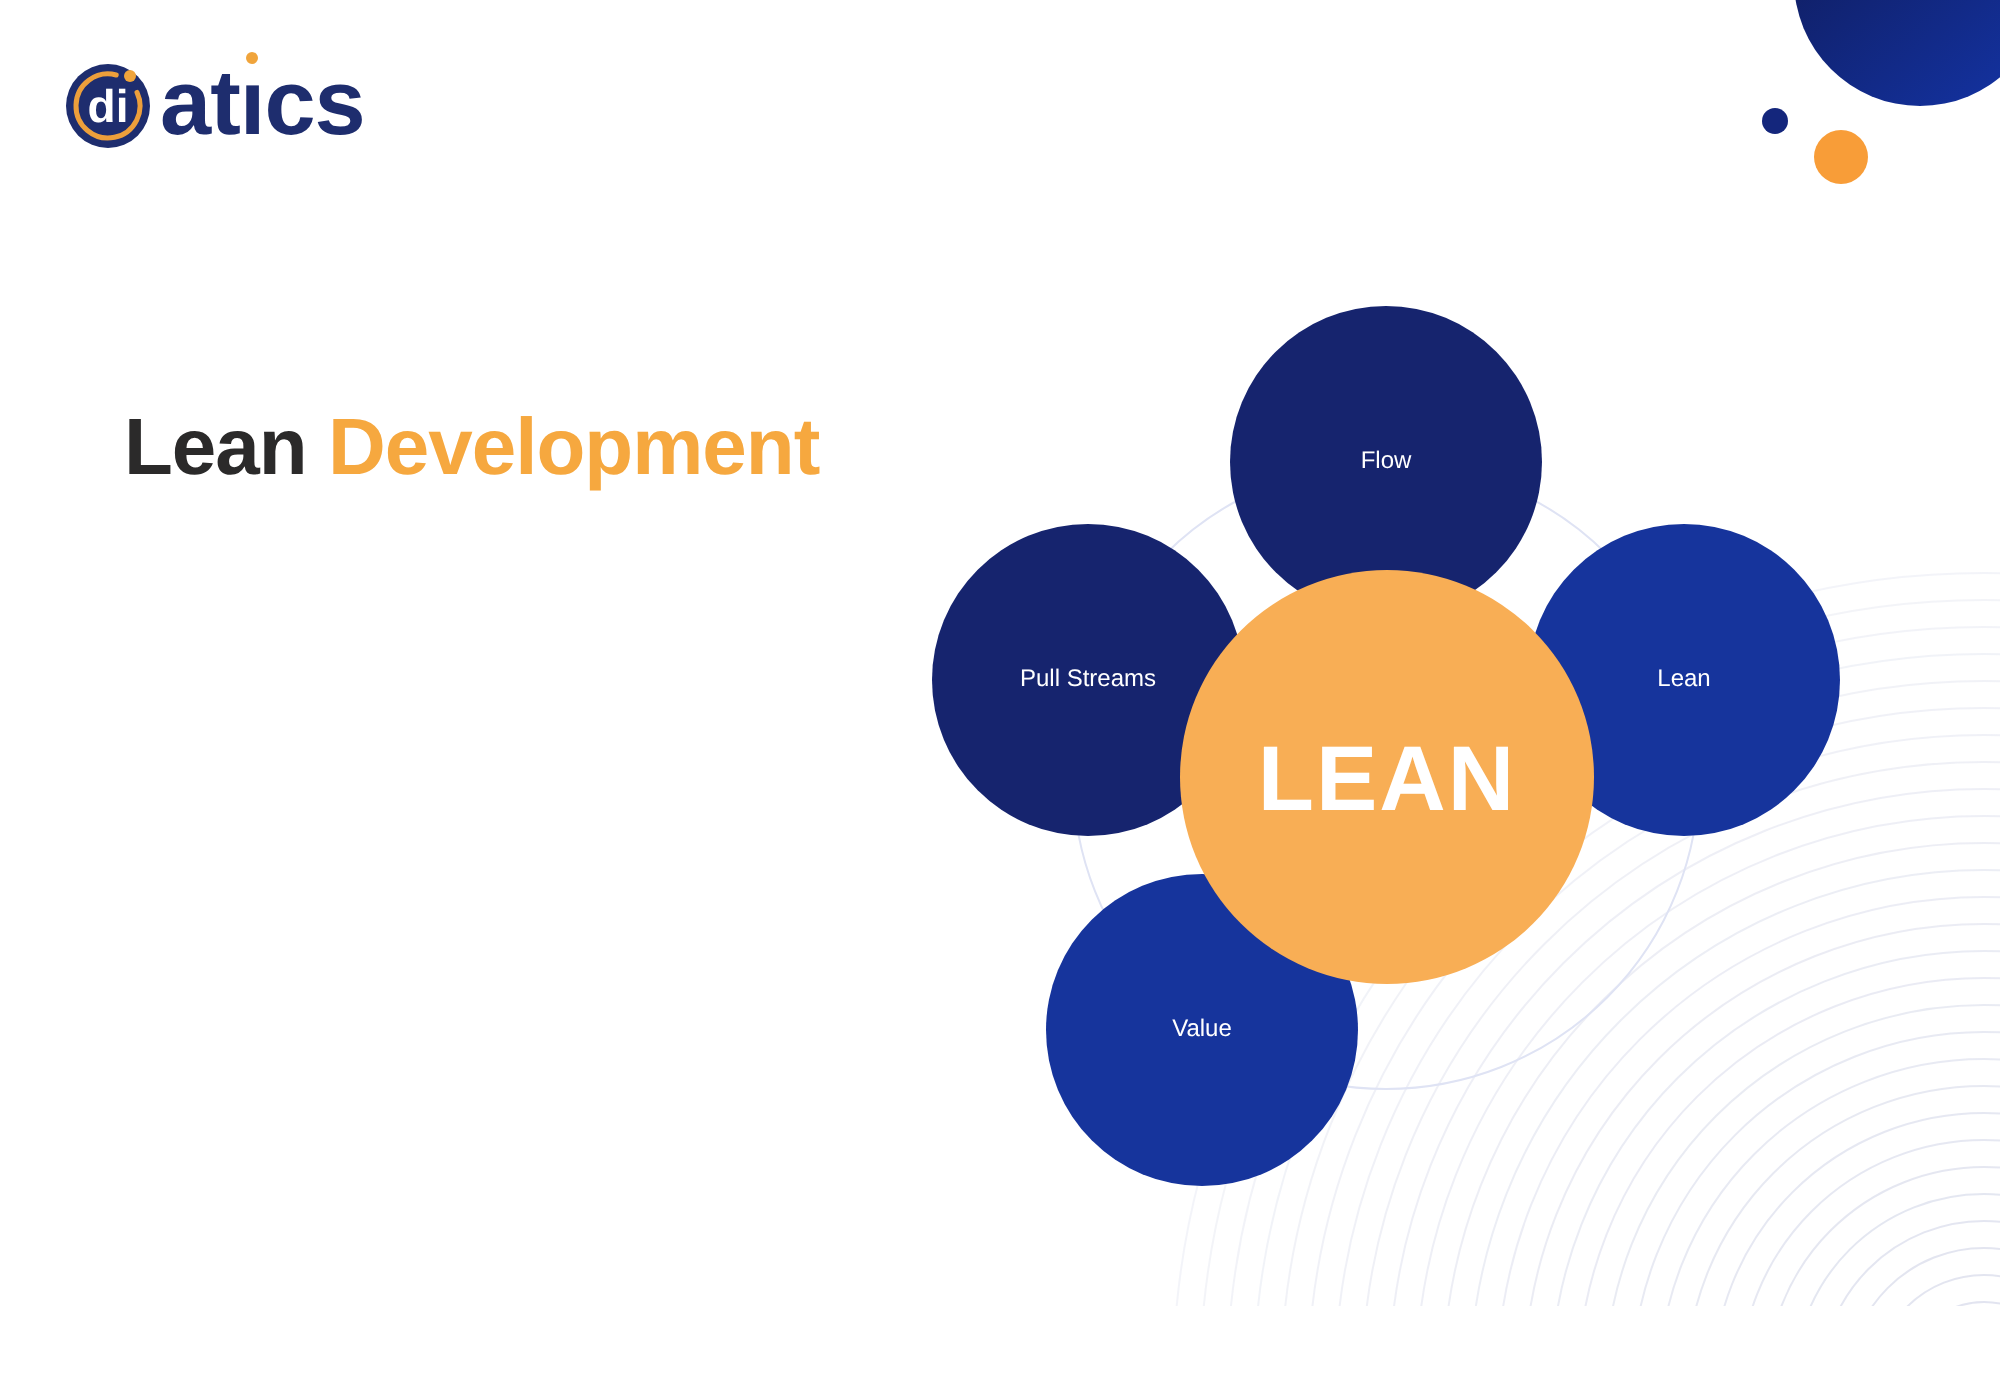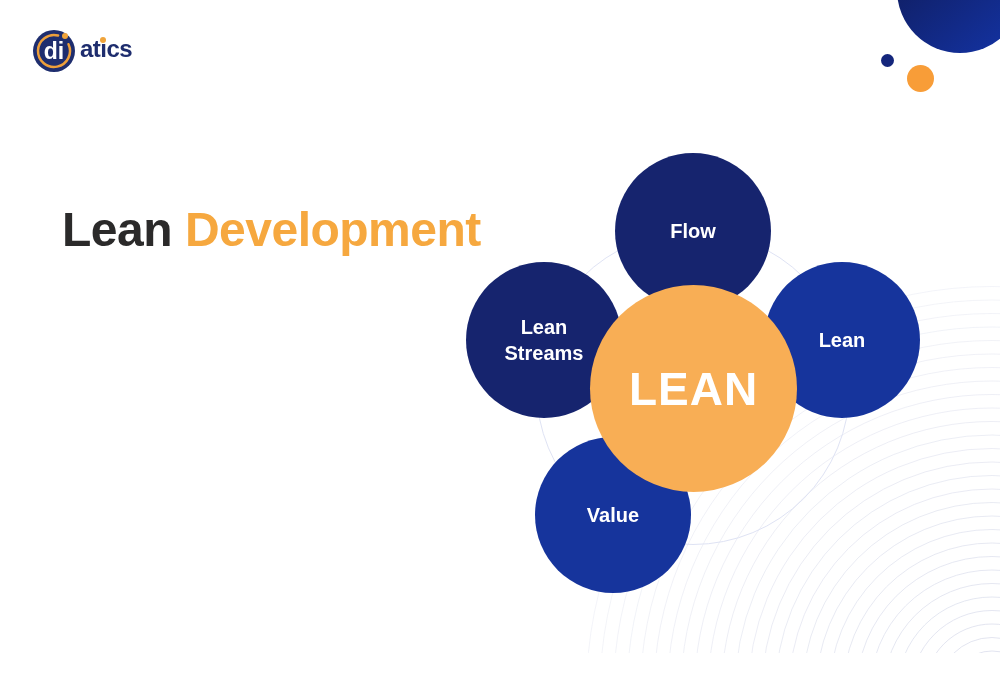--- a/index.html
+++ b/index.html
@@ -26,21 +26,21 @@
     position: absolute;
     left: 30px; top: 24px;
     display: flex;
     align-items: center;
     z-index: 10;
   }
   .logo-mark { display: block; }
   .wordmark {
     display: inline-flex;
     align-items: baseline;
-    font-size: 24px;
+    font-size: 46px;
     font-weight: 700;
     letter-spacing: -0.5px;
     color: #1E2D6E;
     margin-left: 2px;
   }
   .wordmark .i-wrap { position: relative; }
   .wordmark .i-wrap::before {
     content: "";
     position: absolute;
     top: 2px; left: 50%;
@@ -73,21 +73,21 @@
     width: 27px; height: 27px;
     border-radius: 50%;
     background: #F89D38;
     z-index: 10;
   }
 
   
   .title {
     position: absolute;
     left: 62px; top: 202px;
-    font-size: 48px;
+    font-size: 40px;
     font-weight: 700;
     letter-spacing: -0.5px;
     z-index: 10;
     white-space: nowrap;
   }
   .title .t-dark   { color: #2B2A2A; }
   .title .t-accent { color: #F6A83F; }
 
   
   .orbit-ring {
@@ -98,34 +98,34 @@
     border-radius: 50%;
     z-index: 1;
   }
   .petal {
     position: absolute;
     width: 156px; height: 156px;
     border-radius: 50%;
     display: flex;
     align-items: center;
     justify-content: center;
-    text-align: center;
+    text-align: left;
     color: #ffffff;
-    font-size: 20px;
-    font-weight: 700;
+    font-size: 12px;
+    font-weight: 400;
     line-height: 1.3;
     padding: 0 26px;
     z-index: 2;
   }
   .petal--navy  { background: #16246E; }
   .petal--royal { background: #16349C; }
   .petal-flow          { left: 615px; top: 153px; }
   .petal-pull          { left: 764px; top: 262px; }
   .petal-perfection    { left: 707px; top: 437px; }
-  .petal-value         { left: 535px; top: 437px; }
+  .petal-value         { left: 523px; top: 437px; }
   .petal-value-streams { left: 466px; top: 262px; }
 
   .center-circle {
     position: absolute;
     left: 590px; top: 285px;
     width: 207px; height: 207px;
     border-radius: 50%;
     background: #F8AE55;
     display: flex;
     align-items: center;
@@ -220,21 +220,21 @@
   <div class="petal petal--navy petal-flow">
     <span>Flow</span>
   </div>
   <div class="petal petal--royal petal-pull">
     <span>Lean</span>
   </div>
   <div class="petal petal--royal petal-value">
     <span>Value</span>
   </div>
   <div class="petal petal--navy petal-value-streams">
-    <span>Lean Streams</span>
+    <span>Pull Streams</span>
   </div>
 
   <div class="center-circle">
     <span>LEAN</span>
   </div>
 
   <div class="bar-navy"></div>
   <div class="bar-orange"></div>
 
 </div>

